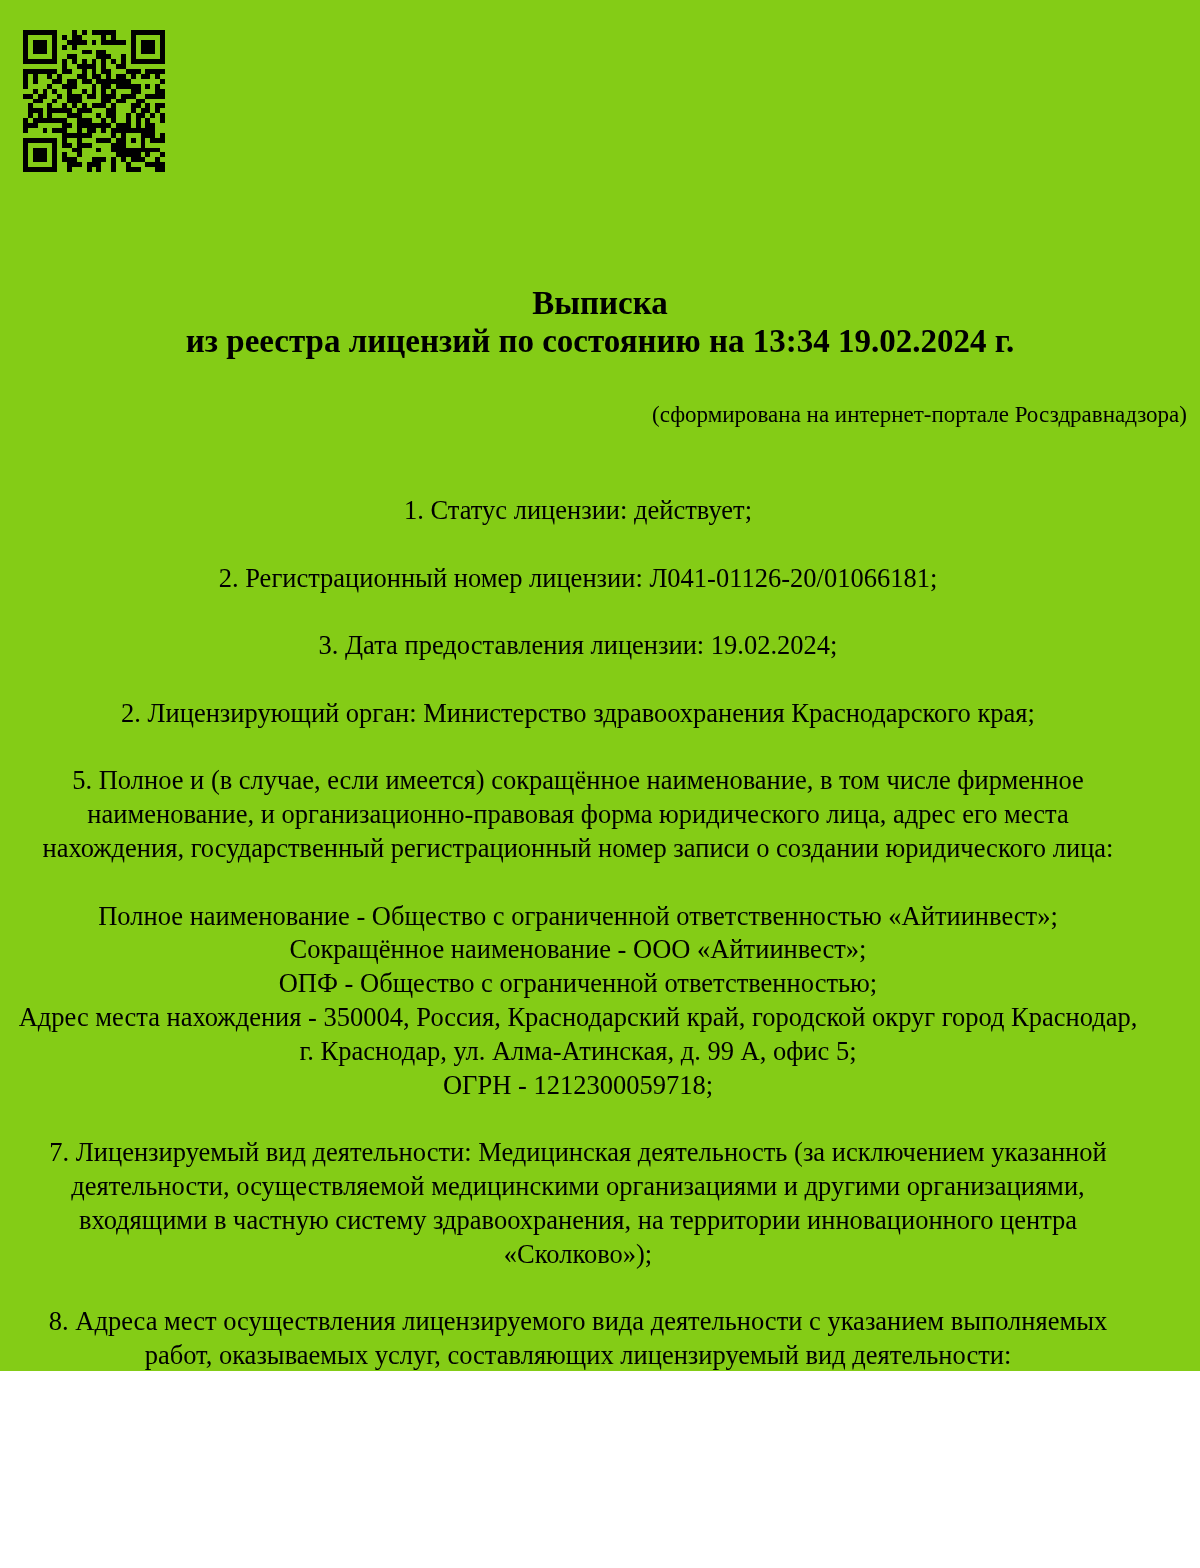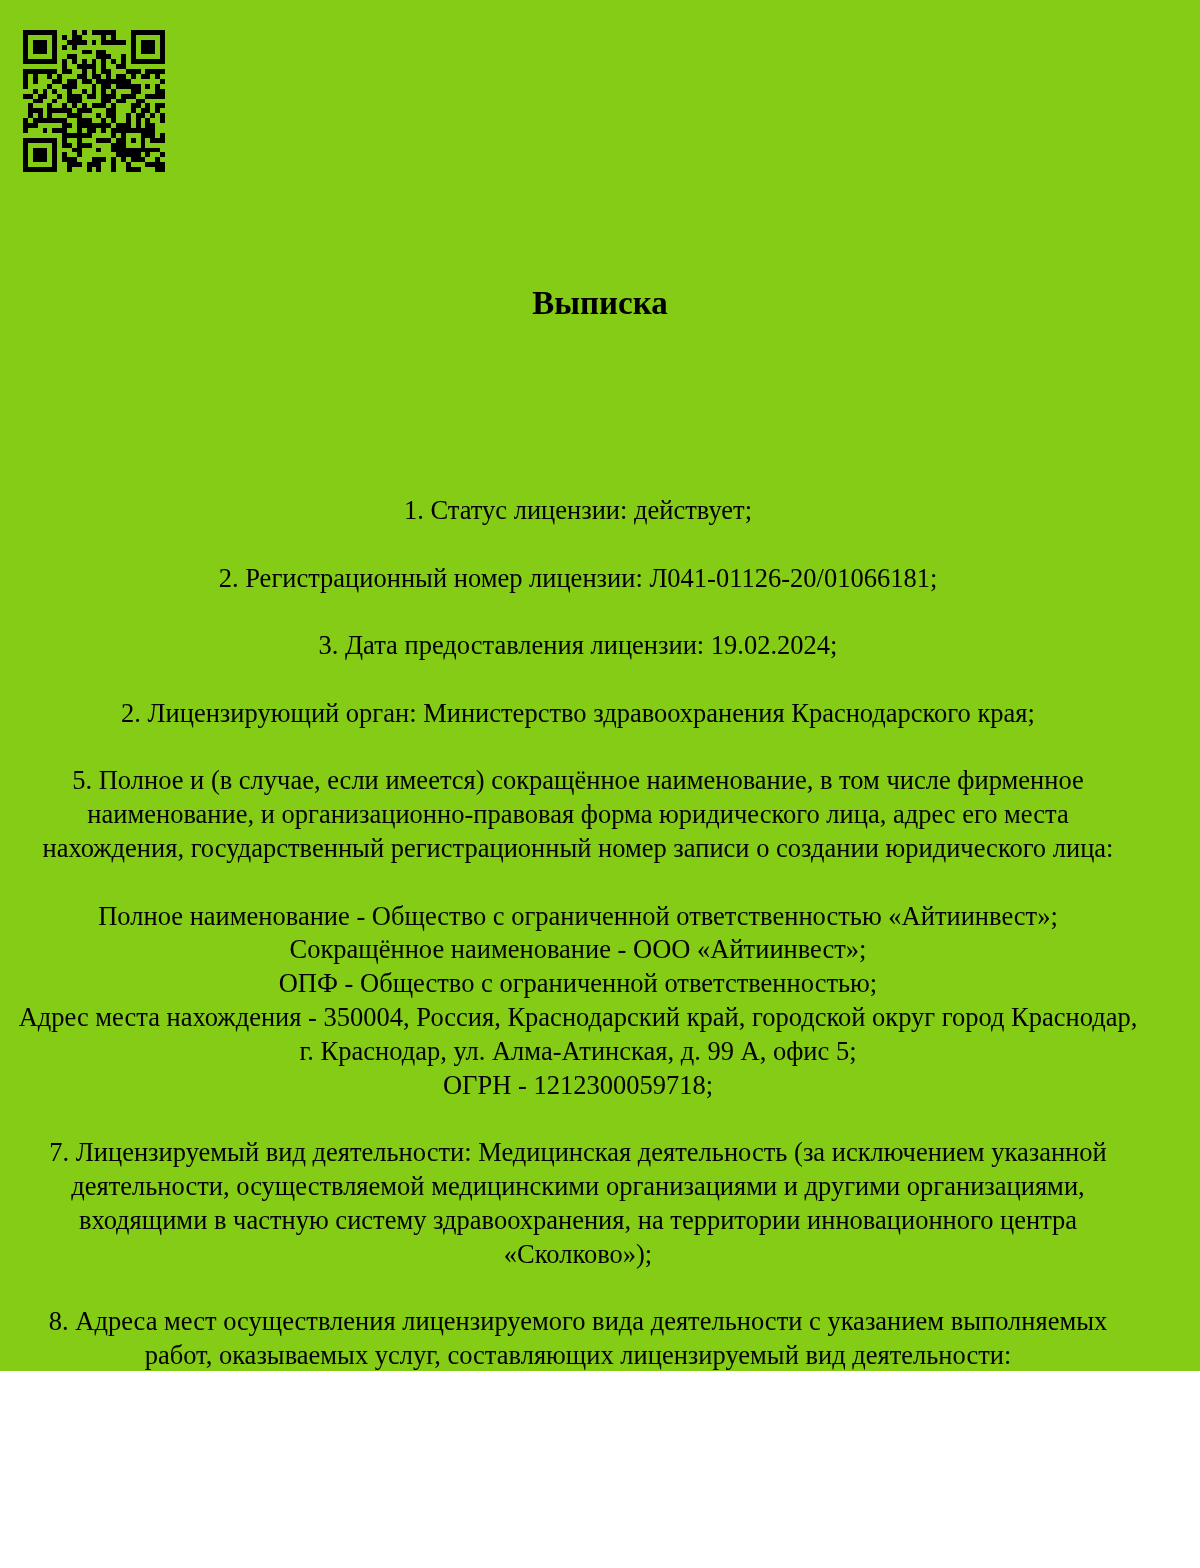--- a/index.html
+++ b/index.html
@@ -63,22 +63,24 @@
 <body>
 
 <div class="page">
 
   <div class="qr"><svg viewBox="0 0 29 29" width="142" height="142" shape-rendering="crispEdges">
         <path d="M0 0h1v1h-1zM1 0h1v1h-1zM2 0h1v1h-1zM3 0h1v1h-1zM4 0h1v1h-1zM5 0h1v1h-1zM6 0h1v1h-1zM10 0h1v1h-1zM12 0h1v1h-1zM14 0h1v1h-1zM15 0h1v1h-1zM16 0h1v1h-1zM17 0h1v1h-1zM18 0h1v1h-1zM22 0h1v1h-1zM23 0h1v1h-1zM24 0h1v1h-1zM25 0h1v1h-1zM26 0h1v1h-1zM27 0h1v1h-1zM28 0h1v1h-1zM0 1h1v1h-1zM6 1h1v1h-1zM8 1h1v1h-1zM10 1h1v1h-1zM11 1h1v1h-1zM16 1h1v1h-1zM18 1h1v1h-1zM22 1h1v1h-1zM28 1h1v1h-1zM0 2h1v1h-1zM2 2h1v1h-1zM3 2h1v1h-1zM4 2h1v1h-1zM6 2h1v1h-1zM9 2h1v1h-1zM10 2h1v1h-1zM11 2h1v1h-1zM12 2h1v1h-1zM14 2h1v1h-1zM16 2h1v1h-1zM17 2h1v1h-1zM18 2h1v1h-1zM19 2h1v1h-1zM20 2h1v1h-1zM22 2h1v1h-1zM24 2h1v1h-1zM25 2h1v1h-1zM26 2h1v1h-1zM28 2h1v1h-1zM0 3h1v1h-1zM2 3h1v1h-1zM3 3h1v1h-1zM4 3h1v1h-1zM6 3h1v1h-1zM8 3h1v1h-1zM10 3h1v1h-1zM22 3h1v1h-1zM24 3h1v1h-1zM25 3h1v1h-1zM26 3h1v1h-1zM28 3h1v1h-1zM0 4h1v1h-1zM2 4h1v1h-1zM3 4h1v1h-1zM4 4h1v1h-1zM6 4h1v1h-1zM12 4h1v1h-1zM13 4h1v1h-1zM15 4h1v1h-1zM16 4h1v1h-1zM22 4h1v1h-1zM24 4h1v1h-1zM25 4h1v1h-1zM26 4h1v1h-1zM28 4h1v1h-1zM0 5h1v1h-1zM6 5h1v1h-1zM9 5h1v1h-1zM10 5h1v1h-1zM15 5h1v1h-1zM16 5h1v1h-1zM17 5h1v1h-1zM20 5h1v1h-1zM22 5h1v1h-1zM28 5h1v1h-1zM0 6h1v1h-1zM1 6h1v1h-1zM2 6h1v1h-1zM3 6h1v1h-1zM4 6h1v1h-1zM5 6h1v1h-1zM6 6h1v1h-1zM8 6h1v1h-1zM10 6h1v1h-1zM12 6h1v1h-1zM14 6h1v1h-1zM16 6h1v1h-1zM18 6h1v1h-1zM20 6h1v1h-1zM22 6h1v1h-1zM23 6h1v1h-1zM24 6h1v1h-1zM25 6h1v1h-1zM26 6h1v1h-1zM27 6h1v1h-1zM28 6h1v1h-1zM8 7h1v1h-1zM11 7h1v1h-1zM12 7h1v1h-1zM13 7h1v1h-1zM14 7h1v1h-1zM16 7h1v1h-1zM19 7h1v1h-1zM20 7h1v1h-1zM0 8h1v1h-1zM1 8h1v1h-1zM2 8h1v1h-1zM3 8h1v1h-1zM4 8h1v1h-1zM5 8h1v1h-1zM6 8h1v1h-1zM8 8h1v1h-1zM9 8h1v1h-1zM12 8h1v1h-1zM14 8h1v1h-1zM16 8h1v1h-1zM17 8h1v1h-1zM21 8h1v1h-1zM22 8h1v1h-1zM23 8h1v1h-1zM25 8h1v1h-1zM26 8h1v1h-1zM27 8h1v1h-1zM28 8h1v1h-1zM0 9h1v1h-1zM2 9h1v1h-1zM5 9h1v1h-1zM7 9h1v1h-1zM11 9h1v1h-1zM12 9h1v1h-1zM14 9h1v1h-1zM15 9h1v1h-1zM17 9h1v1h-1zM19 9h1v1h-1zM20 9h1v1h-1zM22 9h1v1h-1zM24 9h1v1h-1zM25 9h1v1h-1zM27 9h1v1h-1zM0 10h1v1h-1zM2 10h1v1h-1zM6 10h1v1h-1zM7 10h1v1h-1zM9 10h1v1h-1zM10 10h1v1h-1zM12 10h1v1h-1zM13 10h1v1h-1zM15 10h1v1h-1zM16 10h1v1h-1zM17 10h1v1h-1zM18 10h1v1h-1zM19 10h1v1h-1zM20 10h1v1h-1zM21 10h1v1h-1zM28 10h1v1h-1zM0 11h1v1h-1zM5 11h1v1h-1zM8 11h1v1h-1zM9 11h1v1h-1zM10 11h1v1h-1zM14 11h1v1h-1zM16 11h1v1h-1zM17 11h1v1h-1zM19 11h1v1h-1zM20 11h1v1h-1zM21 11h1v1h-1zM22 11h1v1h-1zM23 11h1v1h-1zM25 11h1v1h-1zM27 11h1v1h-1zM2 12h1v1h-1zM4 12h1v1h-1zM6 12h1v1h-1zM9 12h1v1h-1zM12 12h1v1h-1zM14 12h1v1h-1zM16 12h1v1h-1zM18 12h1v1h-1zM22 12h1v1h-1zM23 12h1v1h-1zM27 12h1v1h-1zM28 12h1v1h-1zM0 13h1v1h-1zM1 13h1v1h-1zM3 13h1v1h-1zM4 13h1v1h-1zM7 13h1v1h-1zM9 13h1v1h-1zM10 13h1v1h-1zM11 13h1v1h-1zM13 13h1v1h-1zM14 13h1v1h-1zM16 13h1v1h-1zM17 13h1v1h-1zM18 13h1v1h-1zM20 13h1v1h-1zM21 13h1v1h-1zM22 13h1v1h-1zM25 13h1v1h-1zM26 13h1v1h-1zM27 13h1v1h-1zM28 13h1v1h-1zM2 14h1v1h-1zM3 14h1v1h-1zM6 14h1v1h-1zM9 14h1v1h-1zM10 14h1v1h-1zM11 14h1v1h-1zM16 14h1v1h-1zM17 14h1v1h-1zM19 14h1v1h-1zM20 14h1v1h-1zM23 14h1v1h-1zM24 14h1v1h-1zM1 15h1v1h-1zM5 15h1v1h-1zM8 15h1v1h-1zM10 15h1v1h-1zM12 15h1v1h-1zM14 15h1v1h-1zM15 15h1v1h-1zM16 15h1v1h-1zM18 15h1v1h-1zM22 15h1v1h-1zM23 15h1v1h-1zM25 15h1v1h-1zM27 15h1v1h-1zM28 15h1v1h-1zM1 16h1v1h-1zM2 16h1v1h-1zM3 16h1v1h-1zM5 16h1v1h-1zM6 16h1v1h-1zM7 16h1v1h-1zM8 16h1v1h-1zM9 16h1v1h-1zM11 16h1v1h-1zM12 16h1v1h-1zM13 16h1v1h-1zM17 16h1v1h-1zM18 16h1v1h-1zM22 16h1v1h-1zM24 16h1v1h-1zM25 16h1v1h-1zM27 16h1v1h-1zM1 17h1v1h-1zM3 17h1v1h-1zM5 17h1v1h-1zM9 17h1v1h-1zM10 17h1v1h-1zM11 17h1v1h-1zM15 17h1v1h-1zM17 17h1v1h-1zM18 17h1v1h-1zM21 17h1v1h-1zM23 17h1v1h-1zM24 17h1v1h-1zM26 17h1v1h-1zM28 17h1v1h-1zM0 18h1v1h-1zM2 18h1v1h-1zM3 18h1v1h-1zM4 18h1v1h-1zM5 18h1v1h-1zM6 18h1v1h-1zM7 18h1v1h-1zM8 18h1v1h-1zM11 18h1v1h-1zM12 18h1v1h-1zM13 18h1v1h-1zM16 18h1v1h-1zM18 18h1v1h-1zM21 18h1v1h-1zM23 18h1v1h-1zM25 18h1v1h-1zM28 18h1v1h-1zM0 19h1v1h-1zM1 19h1v1h-1zM2 19h1v1h-1zM8 19h1v1h-1zM9 19h1v1h-1zM11 19h1v1h-1zM12 19h1v1h-1zM13 19h1v1h-1zM14 19h1v1h-1zM15 19h1v1h-1zM16 19h1v1h-1zM17 19h1v1h-1zM19 19h1v1h-1zM20 19h1v1h-1zM21 19h1v1h-1zM23 19h1v1h-1zM25 19h1v1h-1zM26 19h1v1h-1zM0 20h1v1h-1zM4 20h1v1h-1zM6 20h1v1h-1zM7 20h1v1h-1zM8 20h1v1h-1zM11 20h1v1h-1zM13 20h1v1h-1zM14 20h1v1h-1zM16 20h1v1h-1zM18 20h1v1h-1zM19 20h1v1h-1zM20 20h1v1h-1zM21 20h1v1h-1zM22 20h1v1h-1zM23 20h1v1h-1zM24 20h1v1h-1zM25 20h1v1h-1zM26 20h1v1h-1zM8 21h1v1h-1zM9 21h1v1h-1zM10 21h1v1h-1zM11 21h1v1h-1zM12 21h1v1h-1zM13 21h1v1h-1zM18 21h1v1h-1zM20 21h1v1h-1zM24 21h1v1h-1zM25 21h1v1h-1zM26 21h1v1h-1zM28 21h1v1h-1zM0 22h1v1h-1zM1 22h1v1h-1zM2 22h1v1h-1zM3 22h1v1h-1zM4 22h1v1h-1zM5 22h1v1h-1zM6 22h1v1h-1zM8 22h1v1h-1zM11 22h1v1h-1zM15 22h1v1h-1zM16 22h1v1h-1zM17 22h1v1h-1zM19 22h1v1h-1zM20 22h1v1h-1zM22 22h1v1h-1zM24 22h1v1h-1zM26 22h1v1h-1zM27 22h1v1h-1zM28 22h1v1h-1zM0 23h1v1h-1zM6 23h1v1h-1zM8 23h1v1h-1zM9 23h1v1h-1zM11 23h1v1h-1zM12 23h1v1h-1zM13 23h1v1h-1zM18 23h1v1h-1zM19 23h1v1h-1zM20 23h1v1h-1zM24 23h1v1h-1zM0 24h1v1h-1zM2 24h1v1h-1zM3 24h1v1h-1zM4 24h1v1h-1zM6 24h1v1h-1zM10 24h1v1h-1zM11 24h1v1h-1zM15 24h1v1h-1zM18 24h1v1h-1zM19 24h1v1h-1zM20 24h1v1h-1zM21 24h1v1h-1zM22 24h1v1h-1zM23 24h1v1h-1zM24 24h1v1h-1zM25 24h1v1h-1zM26 24h1v1h-1zM27 24h1v1h-1zM0 25h1v1h-1zM2 25h1v1h-1zM3 25h1v1h-1zM4 25h1v1h-1zM6 25h1v1h-1zM8 25h1v1h-1zM11 25h1v1h-1zM19 25h1v1h-1zM20 25h1v1h-1zM21 25h1v1h-1zM22 25h1v1h-1zM23 25h1v1h-1zM25 25h1v1h-1zM28 25h1v1h-1zM0 26h1v1h-1zM2 26h1v1h-1zM3 26h1v1h-1zM4 26h1v1h-1zM6 26h1v1h-1zM8 26h1v1h-1zM9 26h1v1h-1zM10 26h1v1h-1zM14 26h1v1h-1zM15 26h1v1h-1zM16 26h1v1h-1zM18 26h1v1h-1zM20 26h1v1h-1zM22 26h1v1h-1zM23 26h1v1h-1zM24 26h1v1h-1zM27 26h1v1h-1zM0 27h1v1h-1zM6 27h1v1h-1zM9 27h1v1h-1zM10 27h1v1h-1zM11 27h1v1h-1zM13 27h1v1h-1zM14 27h1v1h-1zM15 27h1v1h-1zM18 27h1v1h-1zM21 27h1v1h-1zM25 27h1v1h-1zM26 27h1v1h-1zM27 27h1v1h-1zM28 27h1v1h-1zM0 28h1v1h-1zM1 28h1v1h-1zM2 28h1v1h-1zM3 28h1v1h-1zM4 28h1v1h-1zM5 28h1v1h-1zM6 28h1v1h-1zM9 28h1v1h-1zM13 28h1v1h-1zM15 28h1v1h-1zM18 28h1v1h-1zM21 28h1v1h-1zM22 28h1v1h-1zM23 28h1v1h-1zM27 28h1v1h-1zM28 28h1v1h-1z" fill="#000000"></path>
       </svg></div>
 
   <div class="title-block">
     <div>Выписка</div>
+    <div>из реестра лицензий по состоянию на 13:34 19.02.2024 г.</div>
   </div>
 
+  <div class="subtitle">(сформирована на интернет-портале Росздравнадзора)</div>
 
   <div class="doc-body">
       <p><span>1. Статус лицензии: действует;</span></p>
       <p><span>2. Регистрационный номер лицензии: Л041-01126-20/01066181;</span></p>
       <p><span>3. Дата предоставления лицензии: 19.02.2024;</span></p>
       <p><span>2. Лицензирующий орган: Министерство здравоохранения Краснодарского края;</span></p>
       <p><span>5. Полное и (в случае, если имеется) сокращённое наименование, в том числе фирменное наименование, и организационно-правовая форма юридического лица, адрес его места нахождения, государственный регистрационный номер записи о создании юридического лица:</span></p>
       <p><span>Полное наименование - Общество с ограниченной ответственностью «Айтиинвест»;</span><br><span>Сокращённое наименование - ООО «Айтиинвест»;</span><br><span>ОПФ - Общество с ограниченной ответственностью;</span><br><span>Адрес места нахождения - 350004, Россия, Краснодарский край, городской округ город Краснодар, г. Краснодар, ул. Алма-Атинская, д. 99 А, офис 5;</span><br><span>ОГРН - 1212300059718;</span></p>
       <p><span>7. Лицензируемый вид деятельности: Медицинская деятельность (за исключением указанной деятельности, осуществляемой медицинскими организациями и другими организациями, входящими в частную систему здравоохранения, на территории инновационного центра «Сколково»);</span></p>
       <p><span>8. Адреса мест осуществления лицензируемого вида деятельности с указанием выполняемых работ, оказываемых услуг, составляющих лицензируемый вид деятельности:</span></p>

